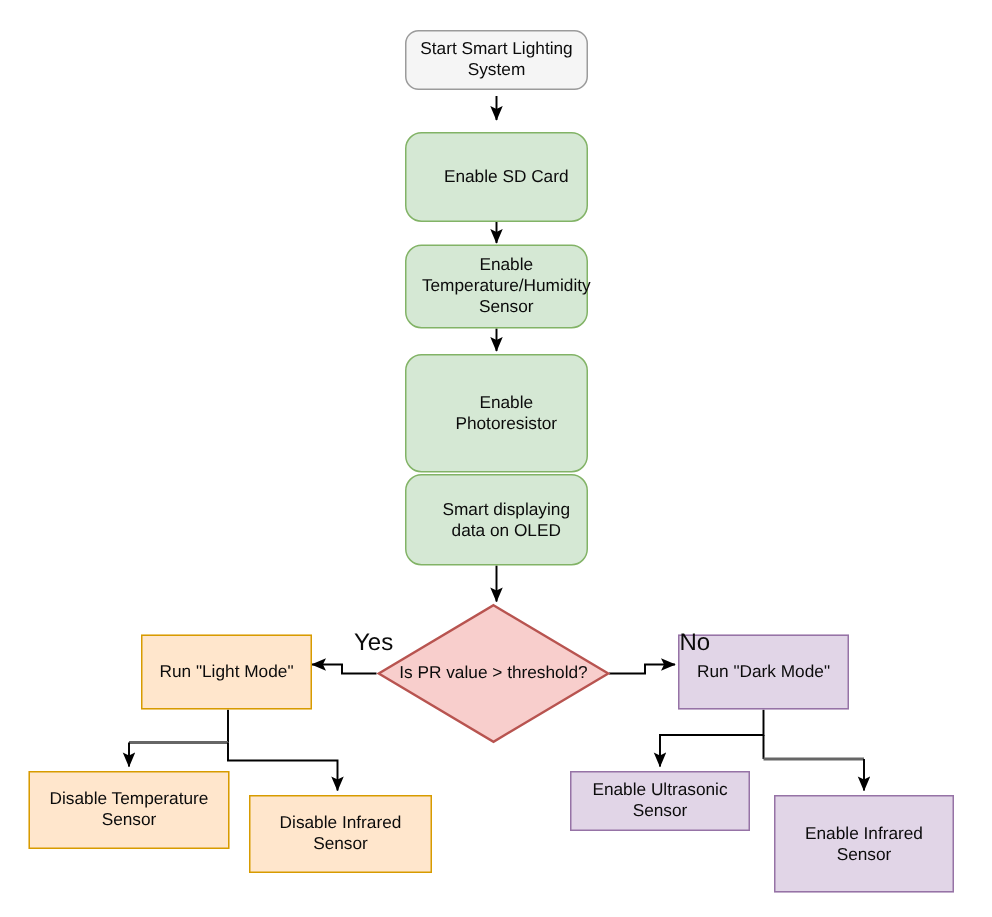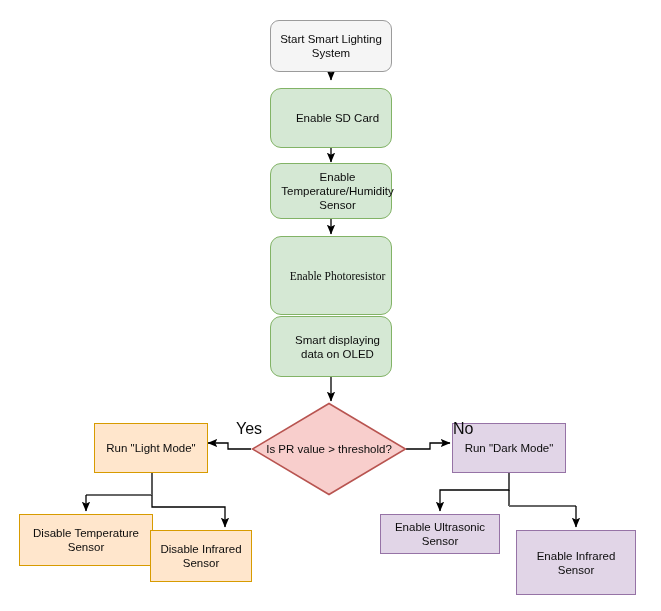--- a/index.html
+++ b/index.html
@@ -141,33 +141,33 @@
       <path d="M509,473 L509,490 L440,490 L440,511" stroke="#000000" stroke-width="1.3" fill="none" marker-end="url(#ah)"></path>
     </g>
 
     <g>
       <path d="M509,490 L509,506" stroke="#000000" stroke-width="1.3" fill="none"></path>
       <path d="M509,506 L576,506" stroke="#666666" stroke-width="2" fill="none"></path>
       <path d="M576,506 L576,527" stroke="#000000" stroke-width="1.3" fill="none" marker-end="url(#ah)"></path>
     </g>
   </svg>
 
-  <div class="node node-terminal" style="left:270px; top:20px; width:122px; height:52px;">
+  <div class="node node-terminal" style="left:270px; top:20px; width:122px; height:40px;">
     <span>Start Smart Lighting System</span>
   </div>
 
   <div class="node node-process-green" style="left:270px; top:88px; width:122px; height:60px;">
     <span>Enable SD Card</span>
   </div>
 
   <div class="node node-process-green" style="left:270px; top:163px; width:122px; height:56px;">
     <span>Enable Temperature/Humidity Sensor</span>
   </div>
 
-  <div class="node node-process-green" style="left:270px; top:236px; width:122px; height:79px;font-family:Liberation Serif, serif;">
+  <div class="node node-process-green" style="left:270px; top:236px; width:122px; height:79px;">
     <span>Enable Photoresistor</span>
   </div>
 
   <div class="node node-process-green" style="left:270px; top:316px; width:122px; height:61px;">
     <span>Smart displaying data on OLED</span>
   </div>
 
   <div class="node node-decision" style="left:251px; top:402px; width:156px; height:94px;">
     <svg class="diamond-shape" viewBox="0 0 156 94" preserveAspectRatio="none">
       <polygon points="78,1.5 154.5,47 78,92.5 1.5,47" fill="#f8cecc" stroke="#b85450" stroke-width="1.6"></polygon>
@@ -183,21 +183,21 @@
   </div>
 
   <div class="node node-process-purple" style="left:452px; top:423px; width:114px; height:50px;">
     <span>Run "Dark Mode"</span>
   </div>
 
   <div class="node node-process-orange" style="left:19px; top:514px; width:134px; height:52px;">
     <span>Disable Temperature Sensor</span>
   </div>
 
-  <div class="node node-process-orange" style="left:150px; top:530px; width:102px; height:52px;">
+  <div class="node node-process-orange" style="left:166px; top:530px; width:122px; height:52px;">
     <span>Disable Infrared Sensor</span>
   </div>
 
   <div class="node node-process-purple" style="left:380px; top:514px; width:120px; height:40px;">
     <span>Enable Ultrasonic Sensor</span>
   </div>
 
   <div class="node node-process-purple" style="left:516px; top:530px; width:120px; height:65px;">
     <span>Enable Infrared Sensor</span>
   </div>

